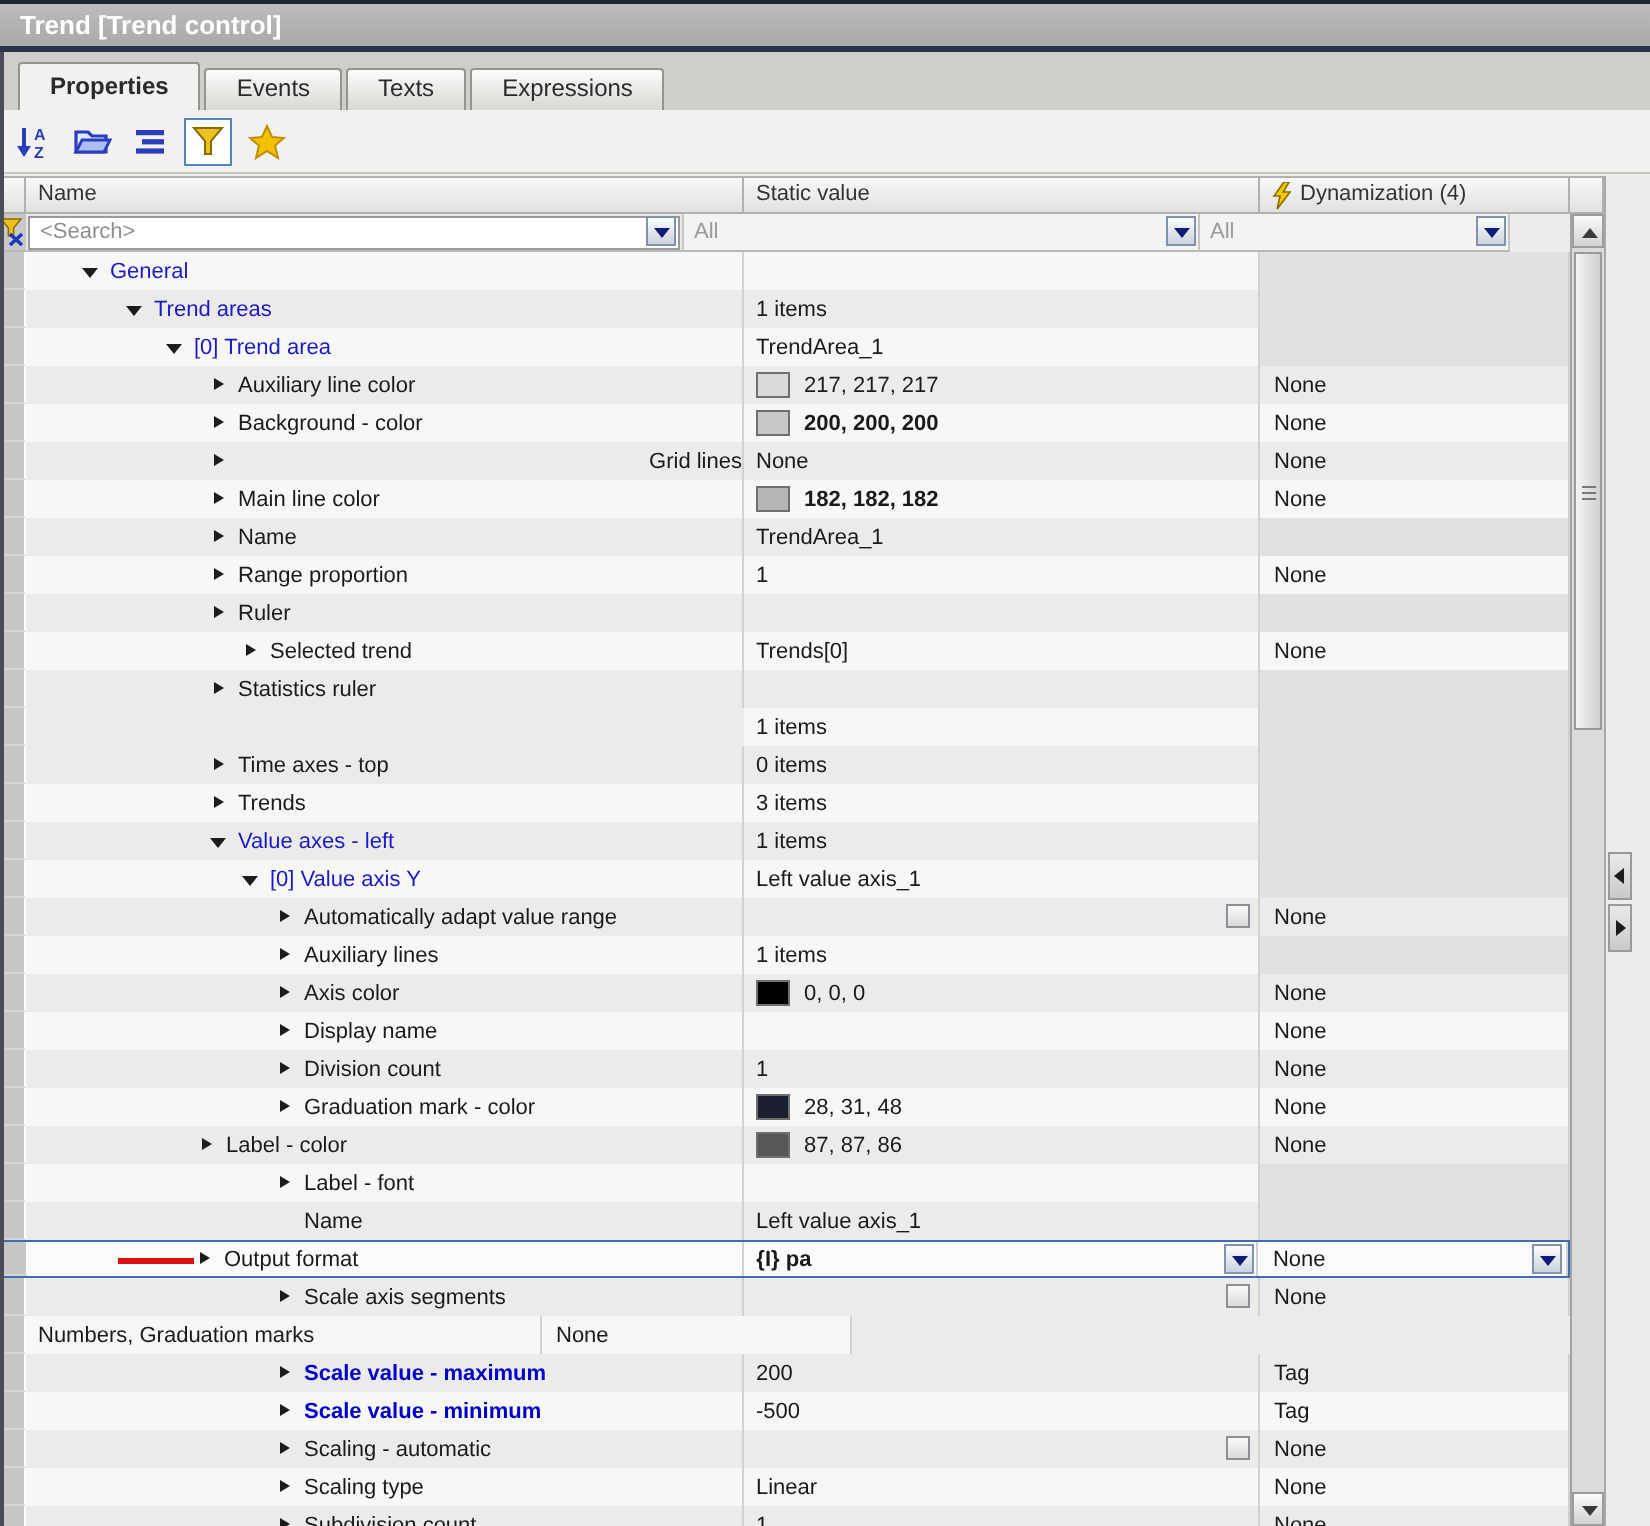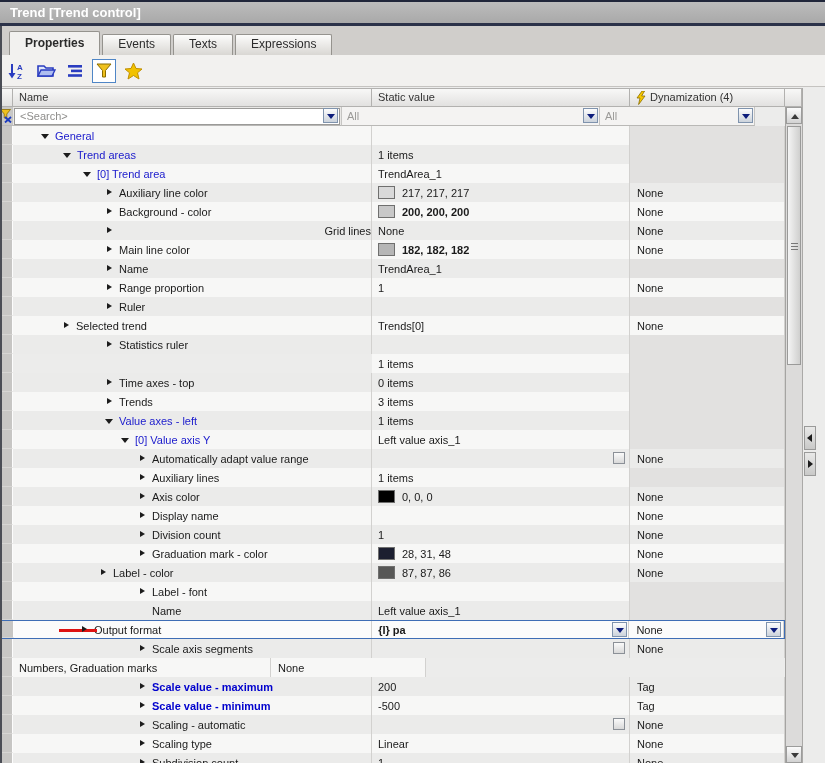--- a/index.html
+++ b/index.html
@@ -311,21 +311,21 @@
         <div class="gut"></div>
         <div class="cell c-name" style="padding-left: 92px;">
           <span class="ar col"></span>
           <span class="lbl black">Ruler</span>
         </div>
         <div class="cell c-st"></div>
         <div class="cell c-dy gray"></div>
       </div>
       <div class="row lt">
         <div class="gut"></div>
-        <div class="cell c-name" style="padding-left: 49px; text-align: right;">
+        <div class="cell c-name" style="padding-left: 108px; text-align: right;">
           <span class="ar col"></span>
           <span class="lbl black">Selected trend</span>
         </div>
         <div class="cell c-st">
           <span class="val">Trends[0]</span>
         </div>
         <div class="cell c-dy">
           <span>None</span>
         </div>
       </div>
@@ -499,21 +499,21 @@
           <span class="lbl black">Name</span>
         </div>
         <div class="cell c-st">
           <span class="val">Left value axis_1</span>
         </div>
         <div class="cell c-dy gray"></div>
       </div>
       <div class="row sel">
         <div class="gut"></div>
         <span class="redmark"></span>
-        <div class="cell c-name" style="padding-left: 66px;">
+        <div class="cell c-name" style="padding-left: 84px;">
           <span class="ar col"></span>
           <span class="lbl black">Output format</span>
         </div>
         <div class="cell c-st">
           <span class="val bold">{I} pa</span>
           <span class="ddbtn" style="right: 1px; top: 1px;"></span>
         </div>
         <div class="cell c-dy">
           <span>None</span>
           <span class="ddbtn" style="right: 2px; top: 1px;"></span>

